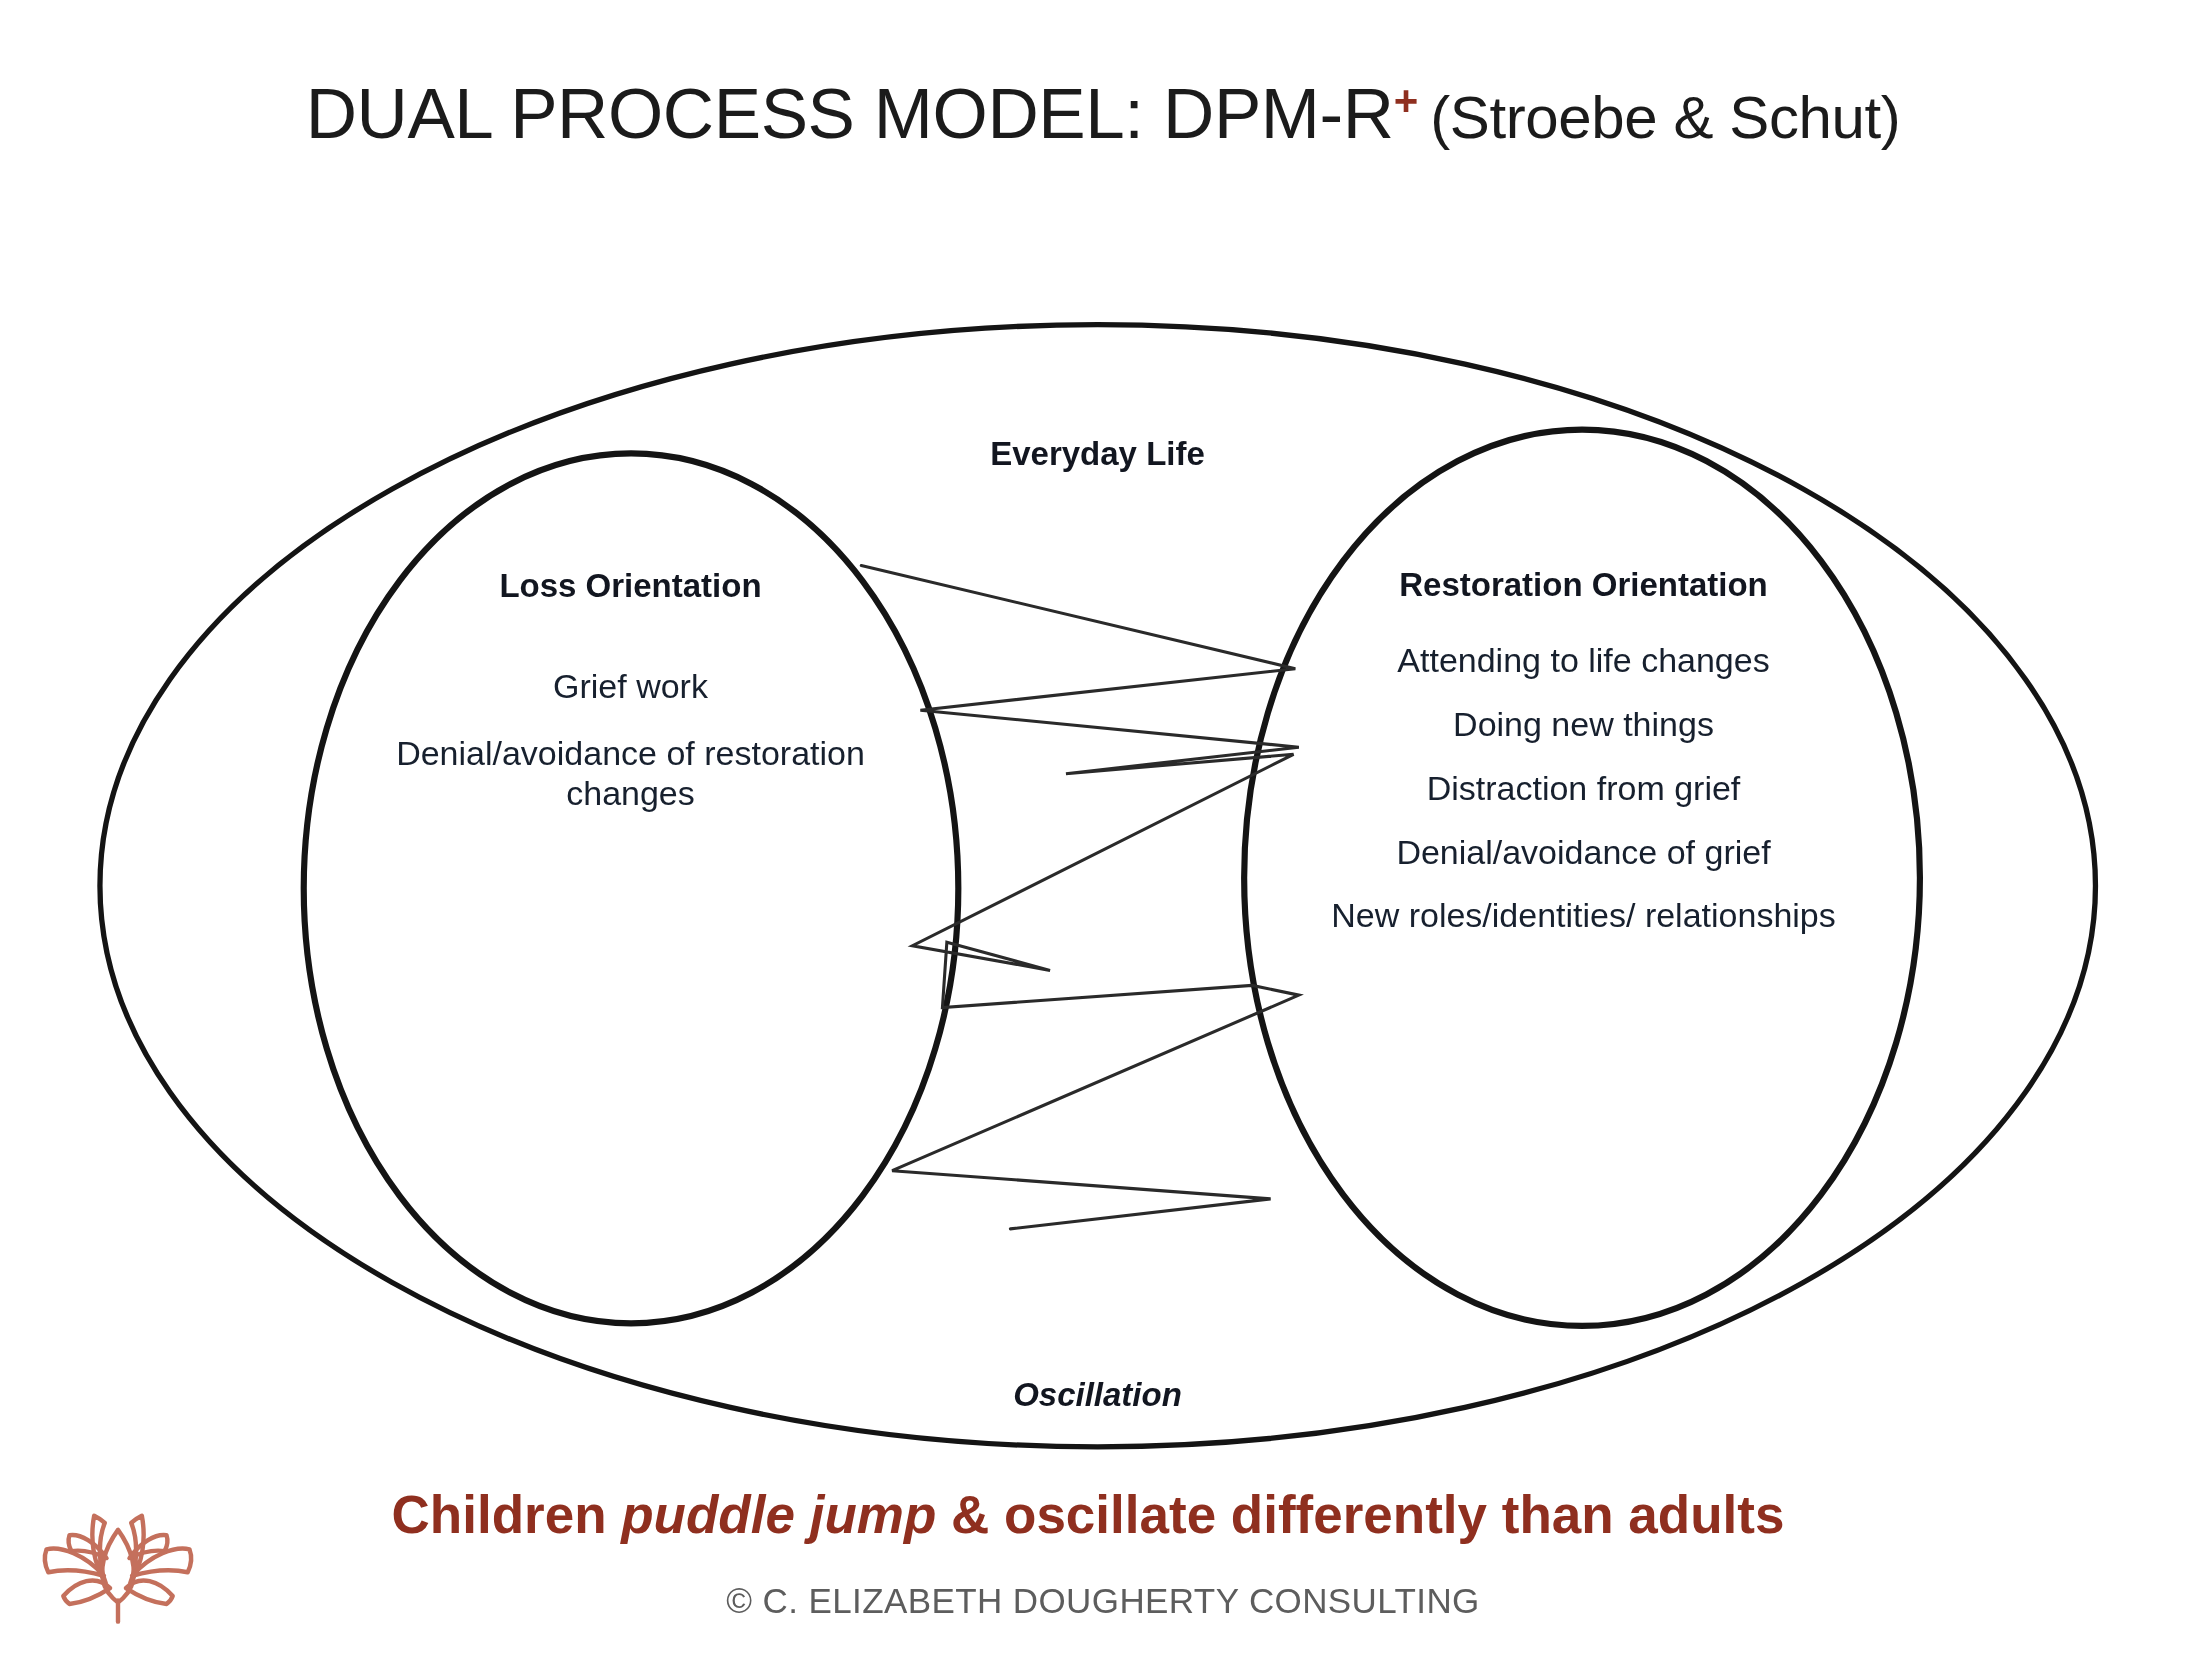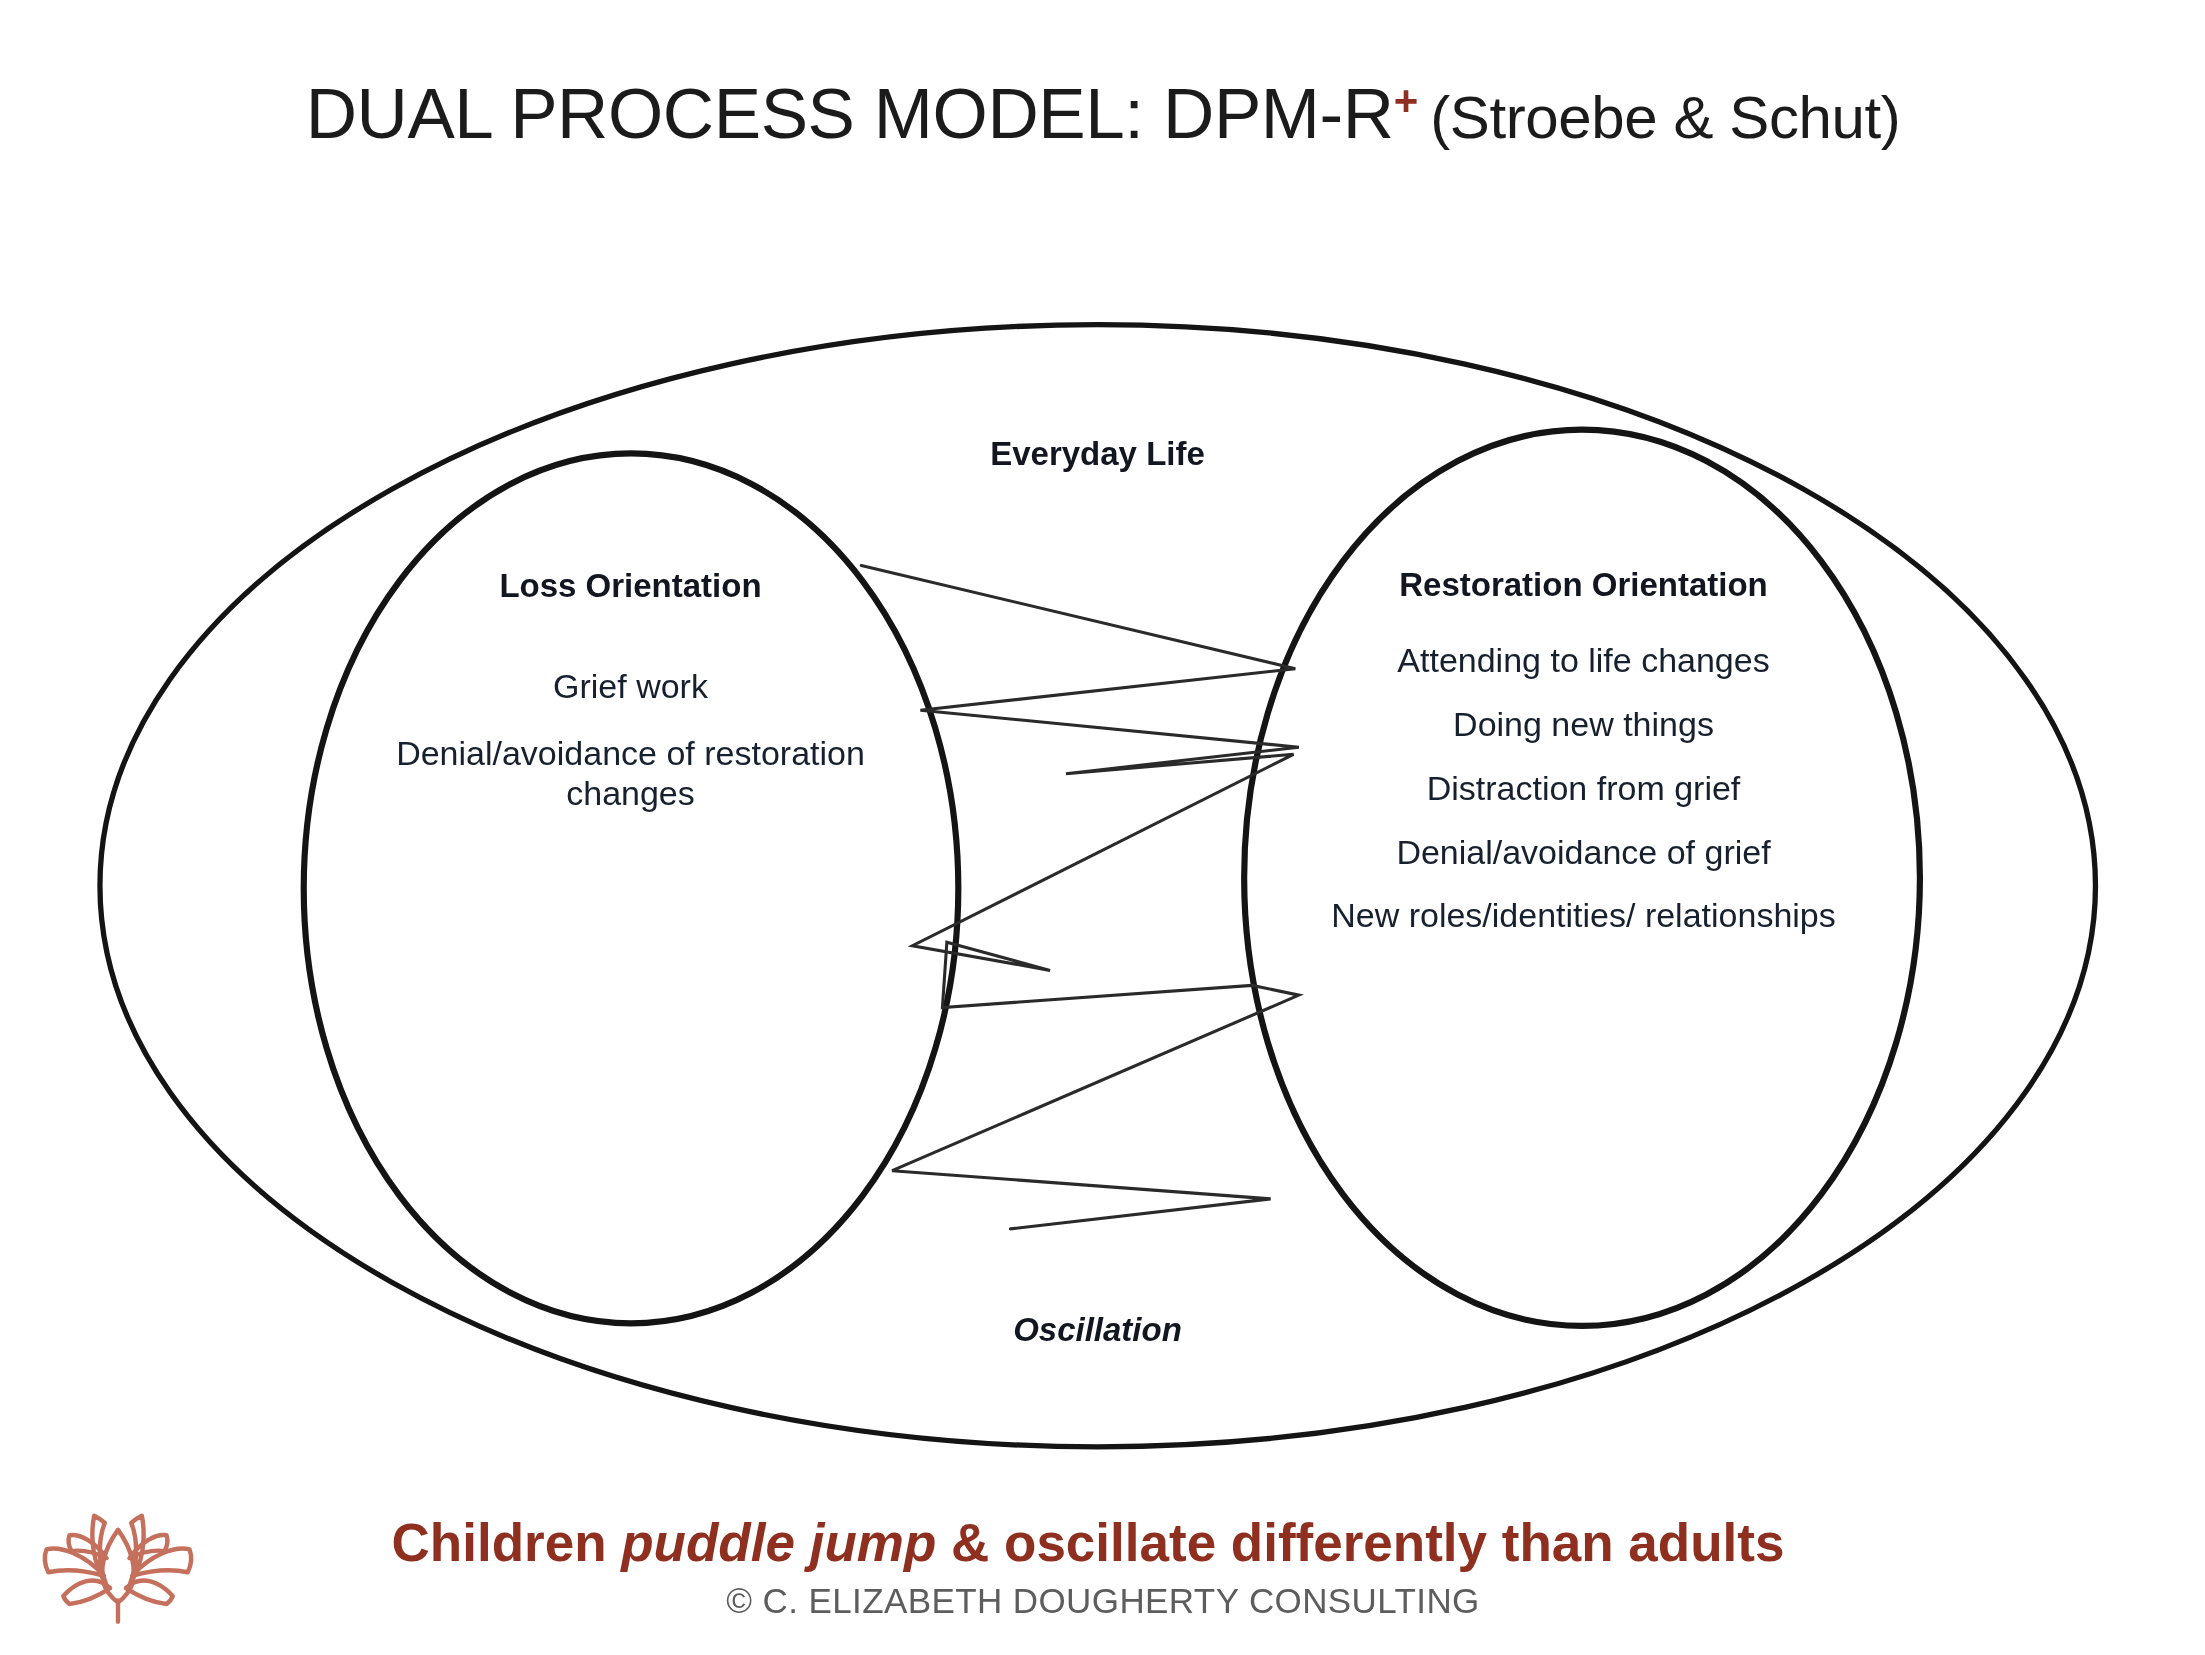--- a/index.html
+++ b/index.html
@@ -87,21 +87,21 @@
     left: 921px;
     top: 434px;
     width: 353px;
     font-size: 33px;
     font-weight: 700;
     color: #121620;
   }
 
   .oscillation {
     left: 921px;
-    top: 1310px;
+    top: 1375px;
     width: 353px;
     font-size: 33px;
     font-weight: 700;
     font-style: italic;
     color: #121620;
   }
 
   .panel {
     position: absolute;
     text-align: center;
@@ -142,21 +142,20 @@
   .footer-line {
     position: absolute;
     left: 0;
     top: 1484px;
     width: 2176px;
     text-align: center;
     font-size: 53px;
     font-weight: 700;
     color: #8f2f1f;
     white-space: nowrap;
-    margin-top: 28px;
   }
   .footer-line .em { font-style: italic; }
 
   .copyright {
     position: absolute;
     left: 0;
     top: 1581px;
     width: 2206px;
     text-align: center;
     font-size: 35px;

